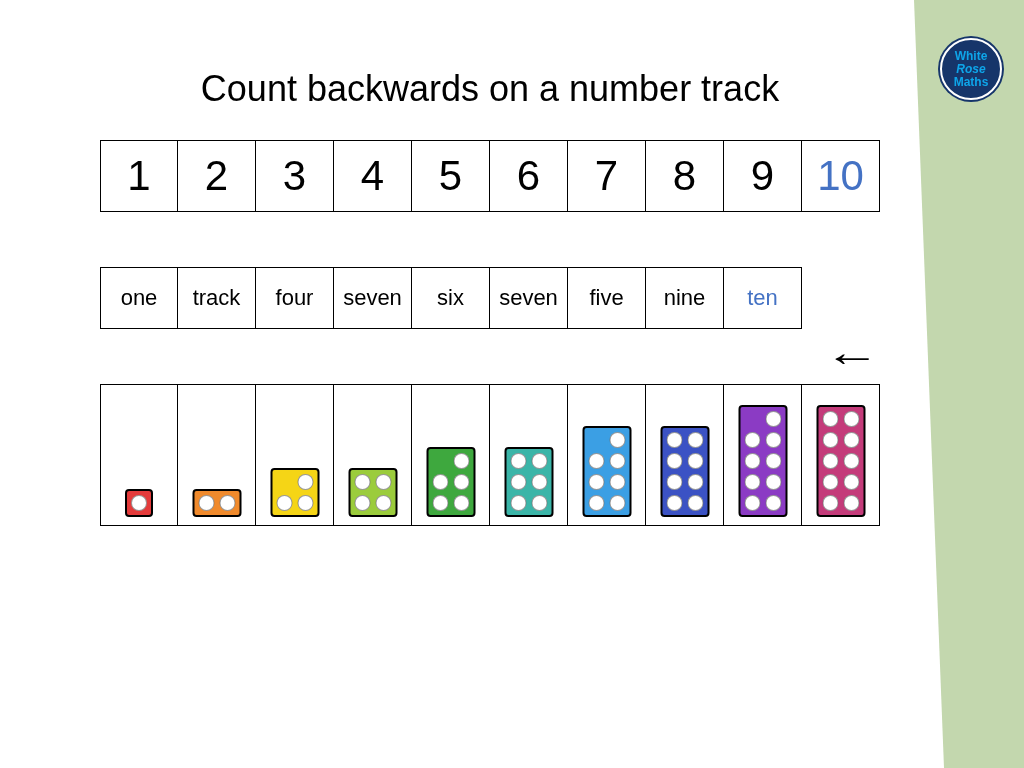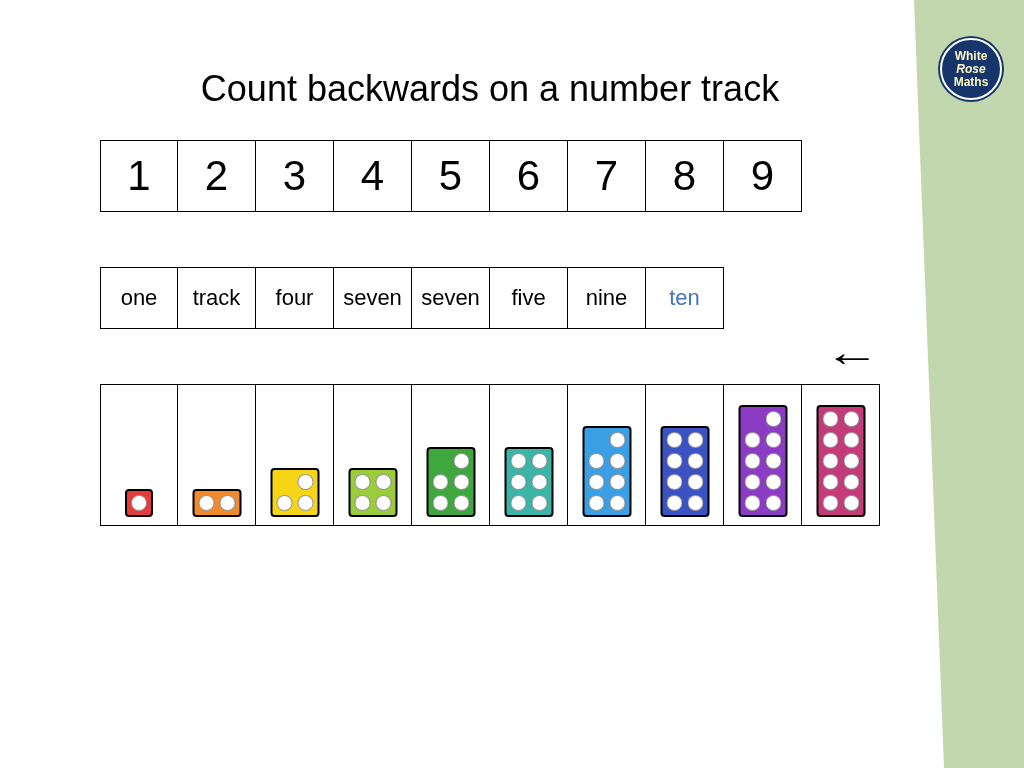--- a/index.html
+++ b/index.html
@@ -32,21 +32,21 @@
   .logo {
     position: absolute;
     top: 38px;
     right: 22px;
     width: 58px;
     height: 58px;
     border-radius: 50%;
     background: #16356a;
     border: 2px solid #fff;
     box-shadow: 0 0 0 2px #16356a;
-    color: #fef9c3;
+    color: #0ea5e9;
     font-family: Arial, sans-serif;
     font-size: 12px;
     line-height: 13px;
     text-align: center;
     display: flex;
     flex-direction: column;
     align-items: center;
     justify-content: center;
     font-weight: bold;
   }
@@ -152,27 +152,29 @@
   <div class="track numbers" id="number-track">
       <div class="cell">1</div>
       <div class="cell">2</div>
       <div class="cell">3</div>
       <div class="cell">4</div>
       <div class="cell">5</div>
       <div class="cell">6</div>
       <div class="cell">7</div>
       <div class="cell">8</div>
       <div class="cell">9</div>
+      <div class="cell highlight">10</div>
     </div>
 
   <div class="track words" id="word-track">
       <div class="cell">one</div>
       <div class="cell">track</div>
       <div class="cell">four</div>
       <div class="cell">seven</div>
+      <div class="cell">six</div>
       <div class="cell">seven</div>
       <div class="cell">five</div>
       <div class="cell">nine</div>
       <div class="cell highlight">ten</div>
     </div>
 
   <div class="arrow-holder">
     <div class="arrow">←</div>
   </div>
 

